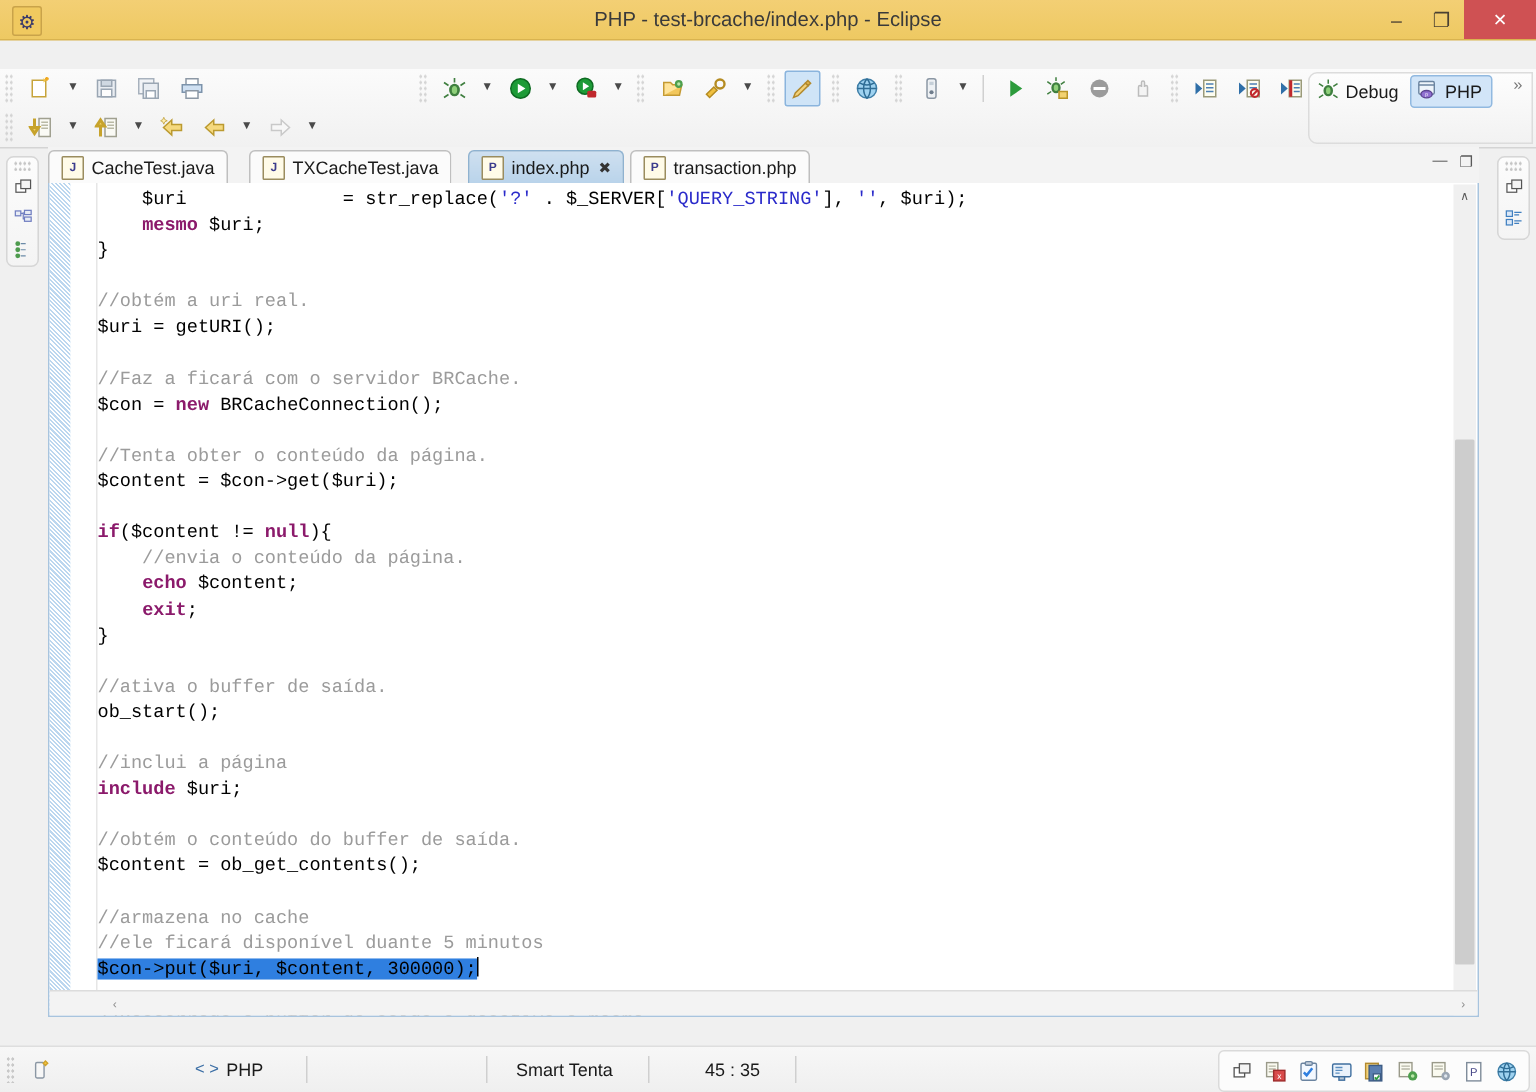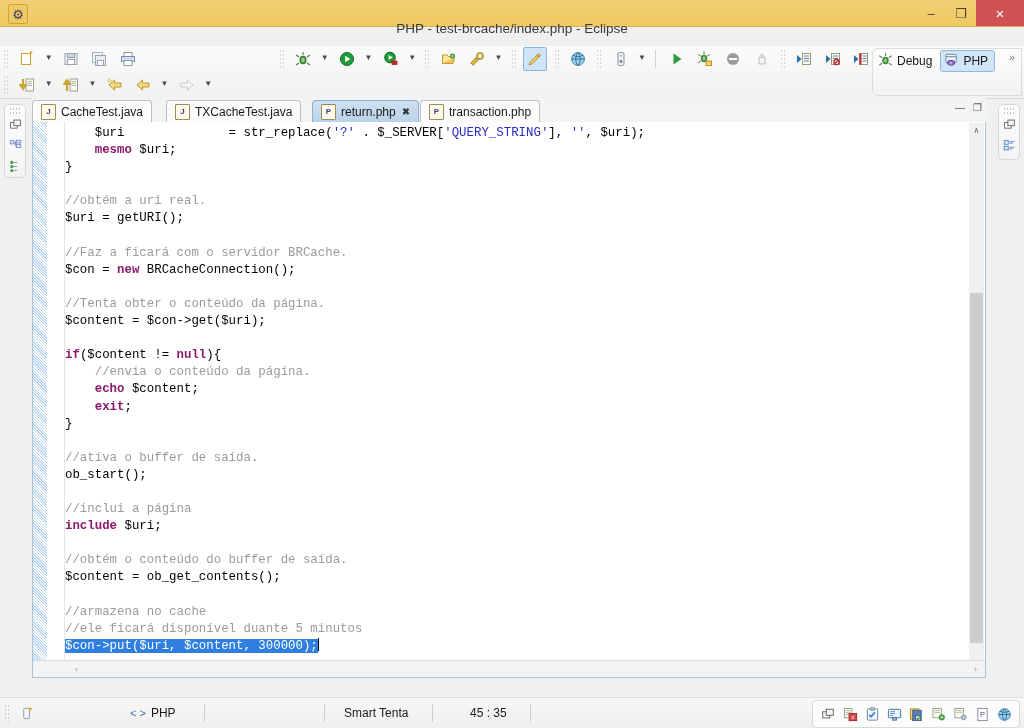--- a/index.html
+++ b/index.html
@@ -20,21 +20,21 @@
   }
   .app-glyph{
     position:absolute;left:8px;top:4px;width:18px;height:18px;
     background:#f0c95f;border:1px solid #c9a34a;border-radius:2px;
     display:flex;align-items:center;justify-content:center;
     font-size:13px;color:#3b3b6b;line-height:1;
   }
   .title-text{
     position:absolute;left:0;top:0;width:1024px;height:26px;
     line-height:26px;text-align:center;
-    font-size:13.5px;color:#3a3a3a;margin-top:16px;
+    font-size:13.5px;color:#3a3a3a;
   }
   .wbtn{
     position:absolute;top:0;height:26px;width:30px;
     display:flex;align-items:center;justify-content:center;
     font-size:13px;color:#4a4032;cursor:default;
   }
   .wbtn.min{right:78px;}
   .wbtn.max{right:48px;}
   .wbtn.close{right:0;width:48px;background:#cf5153;color:#fff;font-size:15px;}
 
@@ -159,21 +159,21 @@
   }
   pre.code{
     position:absolute;left:32px;top:3px;margin:0;
     font-family:"Liberation Mono","DejaVu Sans Mono",monospace;
     font-size:12.4px;line-height:17.1px;
     color:#000000;white-space:pre;
   }
   .cm{color:#9b9b9b;}
   .kw{color:#8b1a6b;font-weight:bold;}
   .str{color:#2a2aca;}
-  .hl{background:#2f7fe0;color:#ffffff;}
+  .hl{background:#2f7fe0;color:#000000;}
   .hlrow{background:#e3effb;}
   .caret{display:inline-block;width:1px;height:13px;background:#000;vertical-align:-2px;}
 
   
   .vsb{
     position:absolute;right:1px;top:1px;width:15px;height:554px;background:#f0f0f0;
   }
   .vsb .arrow{
     height:15px;width:15px;display:flex;align-items:center;justify-content:center;
     font-size:8px;color:#5b5b5b;cursor:default;
@@ -540,21 +540,21 @@
       <div class="tab" style="left:0;">
         <span class="tab-ico">J</span>
         <span>CacheTest.java</span>
       </div>
       <div class="tab" style="left:134;left:134px;">
         <span class="tab-ico">J</span>
         <span>TXCacheTest.java</span>
       </div>
       <div class="tab active" style="left:280px;">
         <span class="tab-ico">P</span>
-        <span>return.php</span>
+        <span>index.php</span>
         <span class="tab-close">✖</span>
       </div>
       <div class="tab" style="left:388px;">
         <span class="tab-ico">P</span>
         <span>transaction.php</span>
       </div>
 
       <div class="ed-minmax">
         <span>—</span>
         <span>❐</span>

